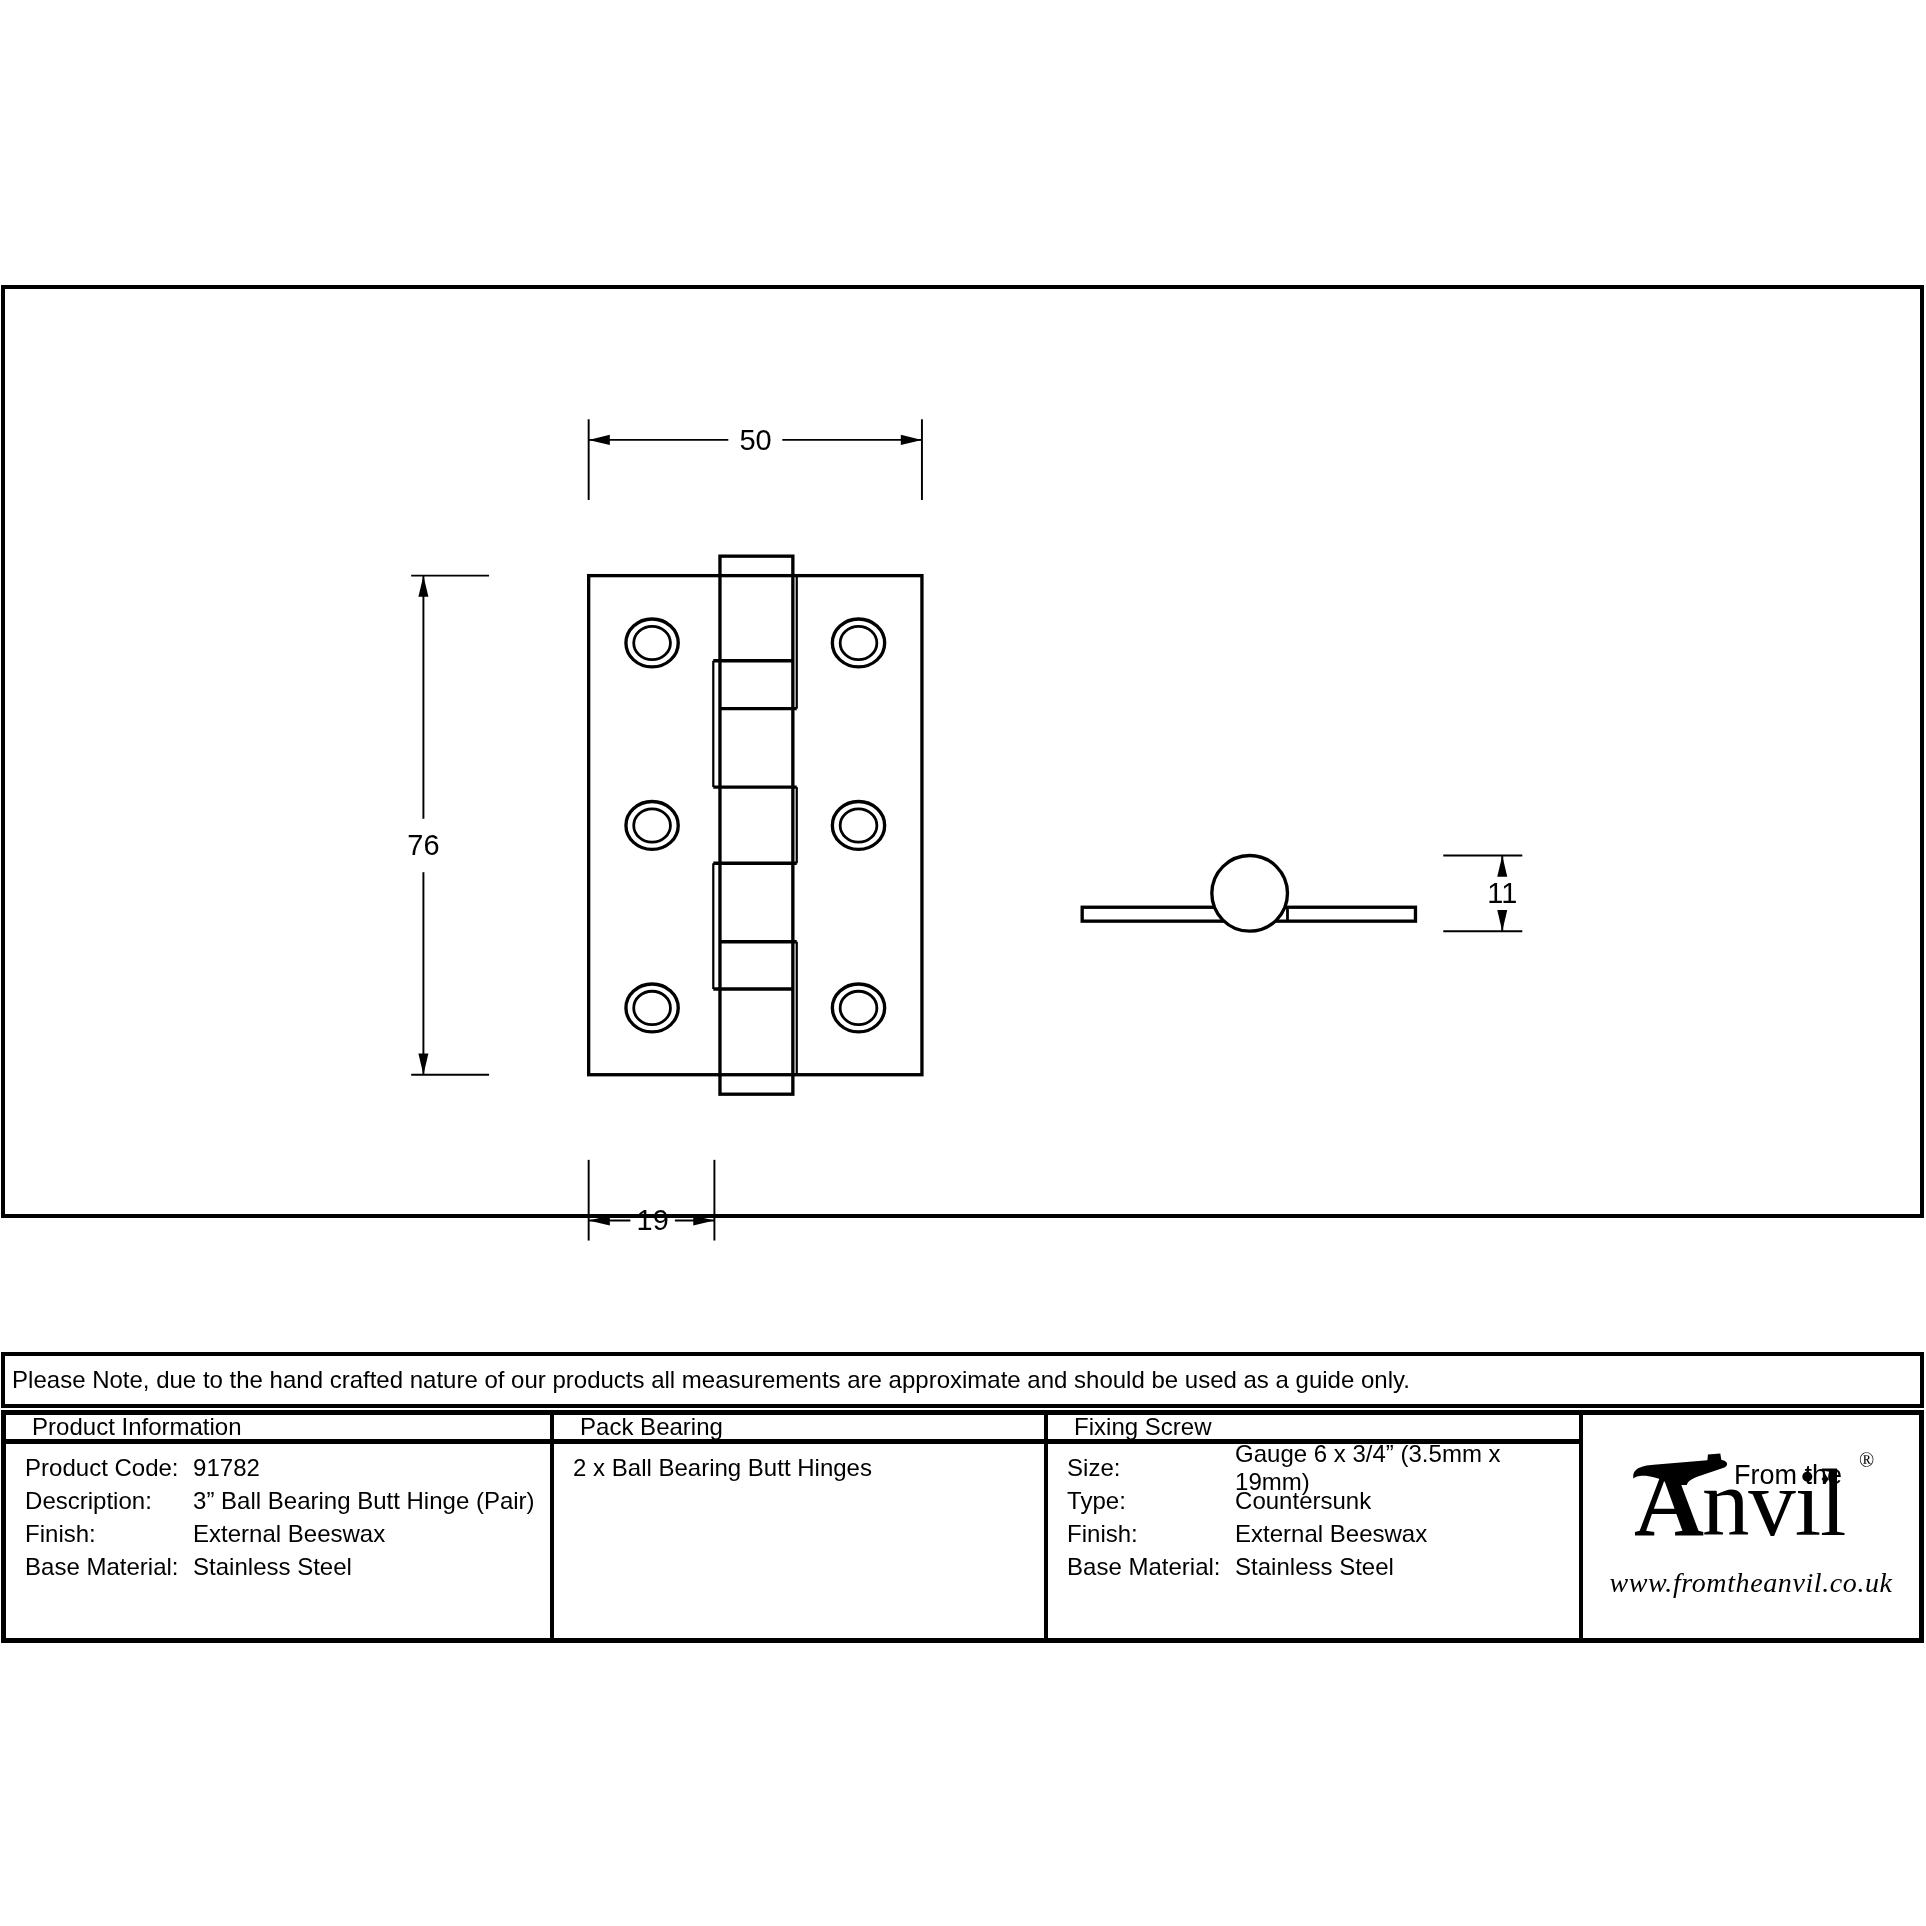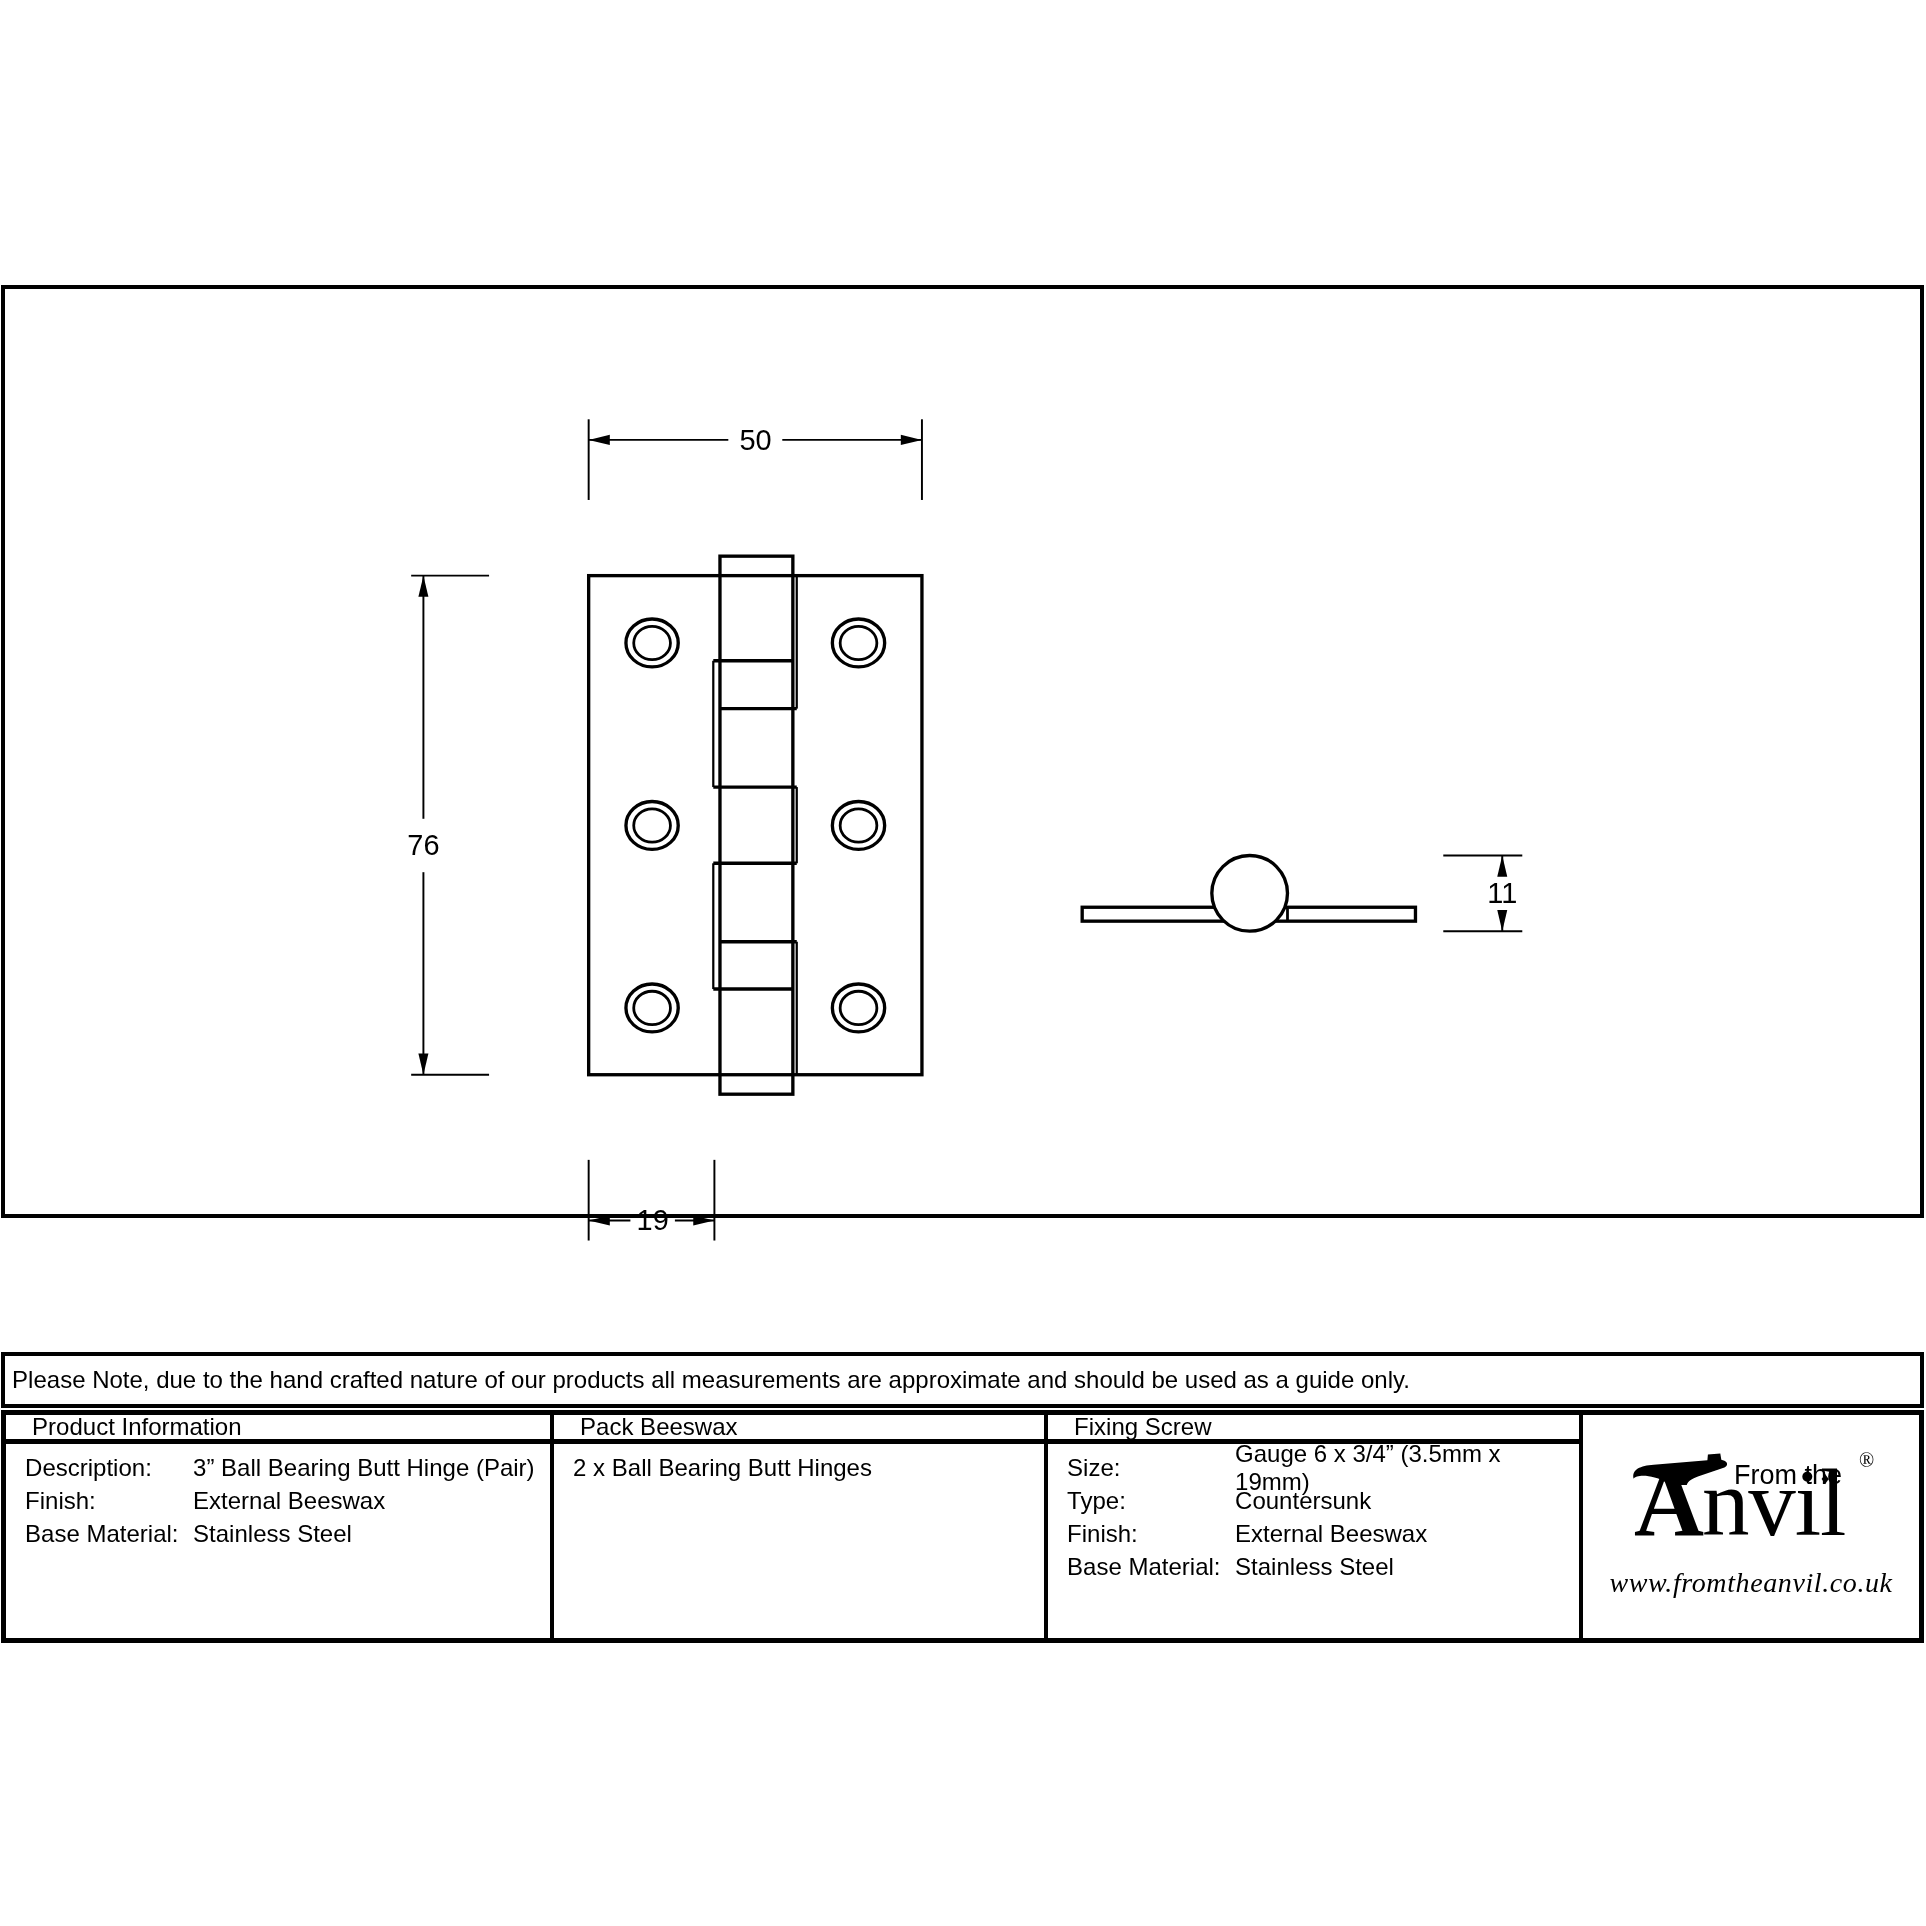--- a/index.html
+++ b/index.html
@@ -136,21 +136,21 @@
   <div class="box note-banner">
     <span>Please Note, due to the hand crafted nature of our products all measurements are approximate and should be used as a guide only.</span>
   </div>
 
   <div class="info-table">
 
     <div class="cell hdr">
       <span>Product Information</span>
     </div>
     <div class="cell hdr">
-      <span>Pack Beeswax</span>
+      <span>Pack Bearing</span>
     </div>
     <div class="cell hdr">
       <span>Fixing Screw</span>
     </div>
 
     <div class="cell logo-cell">
       <div class="logo">
         <div class="logo-mark">
           <div class="logo-row">
             <span class="logo-A">A</span>
@@ -164,20 +164,24 @@
           <span class="logo-from">From the</span>
           <span class="logo-diamond">♦</span>
           <span class="logo-reg">®</span>
         </div>
         <div class="logo-url">www.fromtheanvil.co.uk</div>
       </div>
     </div>
 
     <div class="cell bodycell" style="grid-column:1;grid-row:2;">
       <div class="spec-row">
+        <span class="spec-label">Product Code:</span>
+        <span class="spec-value">91782</span>
+      </div>
+      <div class="spec-row">
         <span class="spec-label">Description:</span>
         <span class="spec-value">3” Ball Bearing Butt Hinge (Pair)</span>
       </div>
       <div class="spec-row">
         <span class="spec-label">Finish:</span>
         <span class="spec-value">External Beeswax</span>
       </div>
       <div class="spec-row">
         <span class="spec-label">Base Material:</span>
         <span class="spec-value">Stainless Steel</span>

